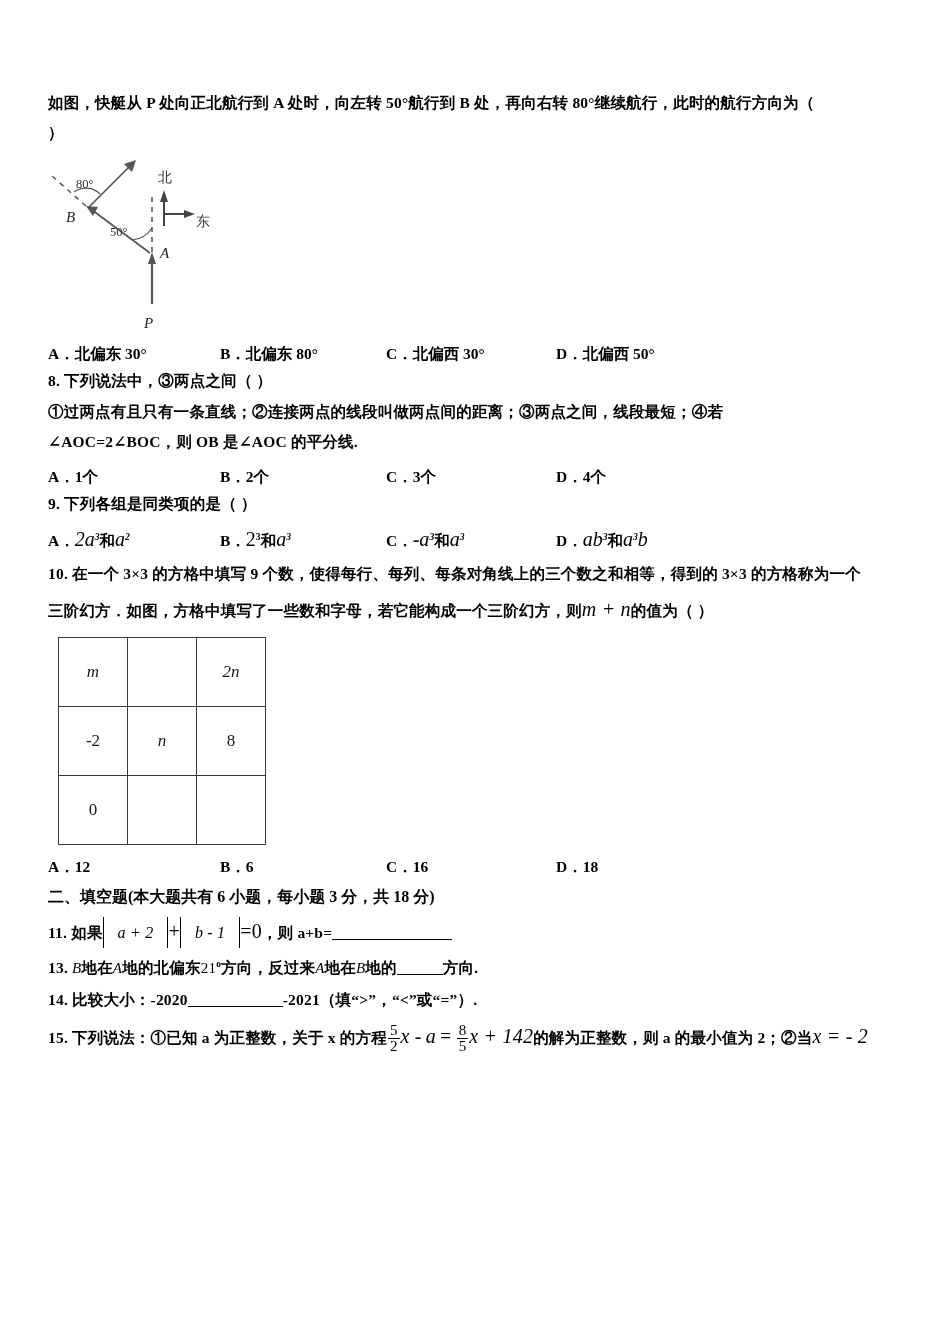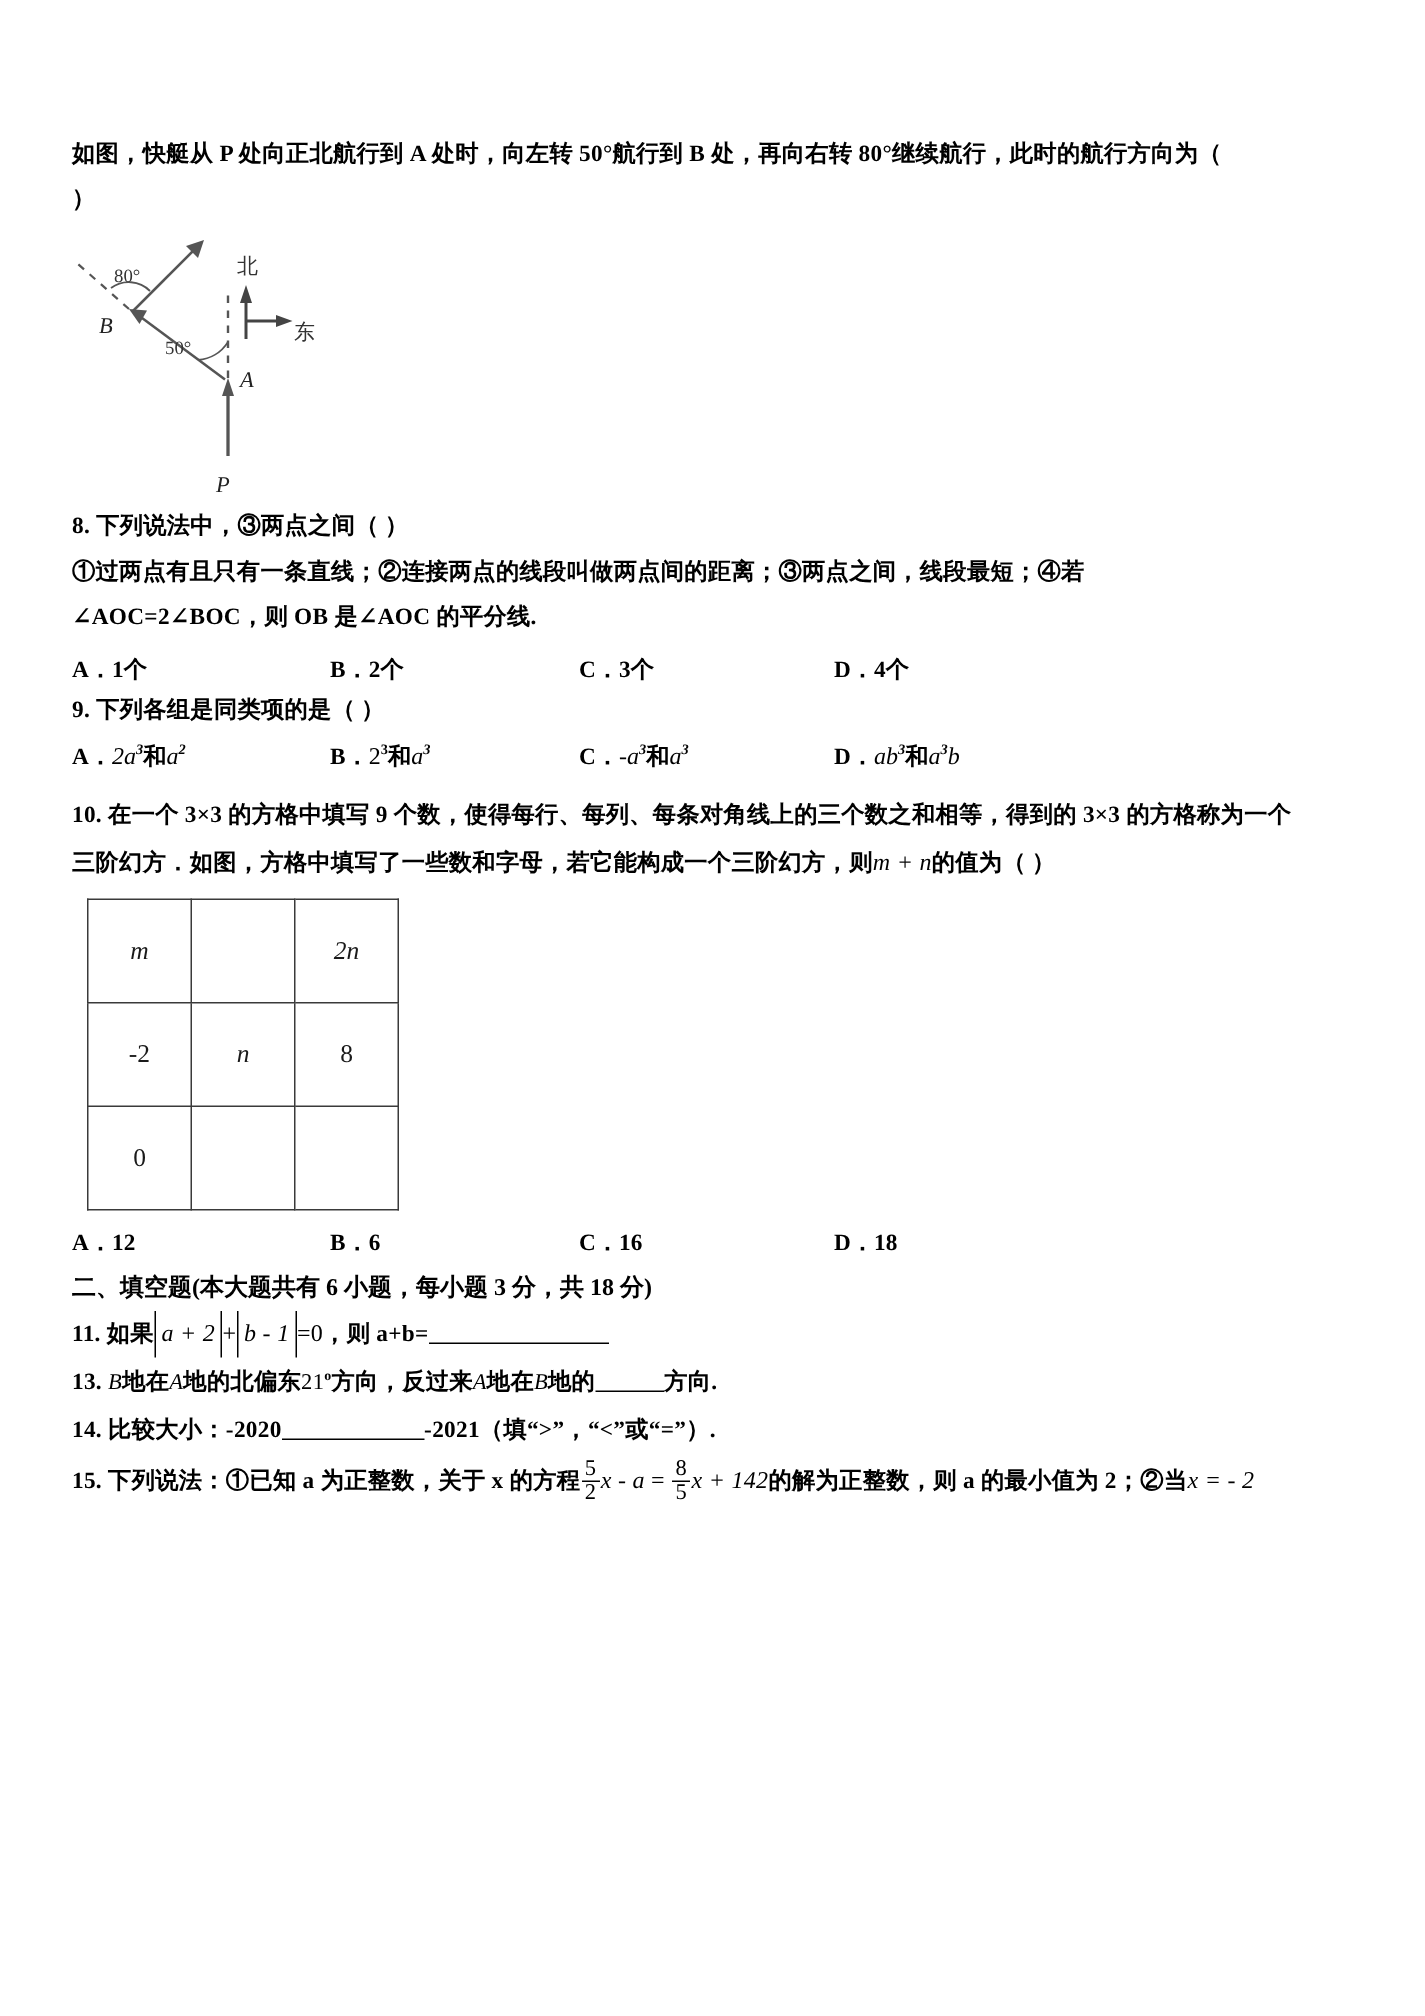--- a/index.html
+++ b/index.html
@@ -54,42 +54,42 @@
   .opt.b { left: 172px; }
   .opt.c { left: 338px; }
   .opt.d { left: 508px; }
   .opts.math { height: 34px; }
   .opts.math .opt { top: -4px; }
   .lbl { font-weight: bold; }
   .mth {
     font-family: "Liberation Serif", "DejaVu Serif", serif;
     font-style: italic;
     font-weight: normal;
-    font-size: 16px;
+    font-size: 20px;
   }
   .mth.up { font-style: normal; }
   sup { font-size: 0.62em; vertical-align: super; font-style: italic; }
   sup.plain { font-style: normal; }
   .frac {
     display: inline-block;
     vertical-align: -0.52em;
     text-align: center;
     font-style: italic;
     font-weight: normal;
     font-size: 15px;
     line-height: 1.02;
     margin: 0 1px;
   }
   .frac .n { display: block; padding: 0 2px; font-style: normal; }
   .frac .d { display: block; border-top: 1.3px solid #000; padding: 0 2px; font-style: normal; }
   .abs {
     display: inline-block;
     border-left: 1.3px solid #000;
     border-right: 1.3px solid #000;
-    padding: 0 4px;
+    padding: 0 14px;
     font-style: italic;
     font-weight: normal;
     font-size: 16px;
   }
   .blank-s { display: inline-block; border-bottom: 1.4px solid #000; width: 46px; vertical-align: -2px; }
   .blank-m { display: inline-block; border-bottom: 1.4px solid #000; width: 95px; vertical-align: -2px; }
   .blank-l { display: inline-block; border-bottom: 1.4px solid #000; width: 120px; vertical-align: -2px; }
   .sec-head {
     font-size: 16px;
     font-weight: bold;
@@ -158,20 +158,26 @@
 
           <text x="110" y="28" font-family="Liberation Sans, sans-serif" font-size="14" fill="#333">北</text>
           <line x1="116" y1="72" x2="116" y2="44" stroke="#444" stroke-width="2"></line>
           <polygon points="116,36 112,48 120,48" fill="#444"></polygon>
           <line x1="116" y1="60" x2="140" y2="60" stroke="#444" stroke-width="2"></line>
           <polygon points="147,60 136,56 136,64" fill="#444"></polygon>
           <text x="148" y="72" font-family="Liberation Sans, sans-serif" font-size="14" fill="#333">东</text>
         </svg>
       </div>
 
+      <div class="opts">
+        <span class="opt a"><span class="lbl">A．</span><span>北偏东 30°</span></span>
+        <span class="opt b"><span class="lbl">B．</span><span>北偏东 80°</span></span>
+        <span class="opt c"><span class="lbl">C．</span><span>北偏西 30°</span></span>
+        <span class="opt d"><span class="lbl">D．</span><span>北偏西 50°</span></span>
+      </div>
     </div>
 
     <div>
       <div class="q stem-line"><span>8.</span> <span>下列说法中，③两点之间（    ）</span></div>
       <div class="q stem-line">①过两点有且只有一条直线；②连接两点的线段叫做两点间的距离；③两点之间，线段最短；④若</div>
       <div class="q stem-line">∠AOC=2∠BOC，则 OB 是∠AOC 的平分线.</div>
       <div class="opts">
         <span class="opt a"><span class="lbl">A．</span><span>1个</span></span>
         <span class="opt b"><span class="lbl">B．</span><span>2个</span></span>
         <span class="opt c"><span class="lbl">C．</span><span>3个</span></span>

